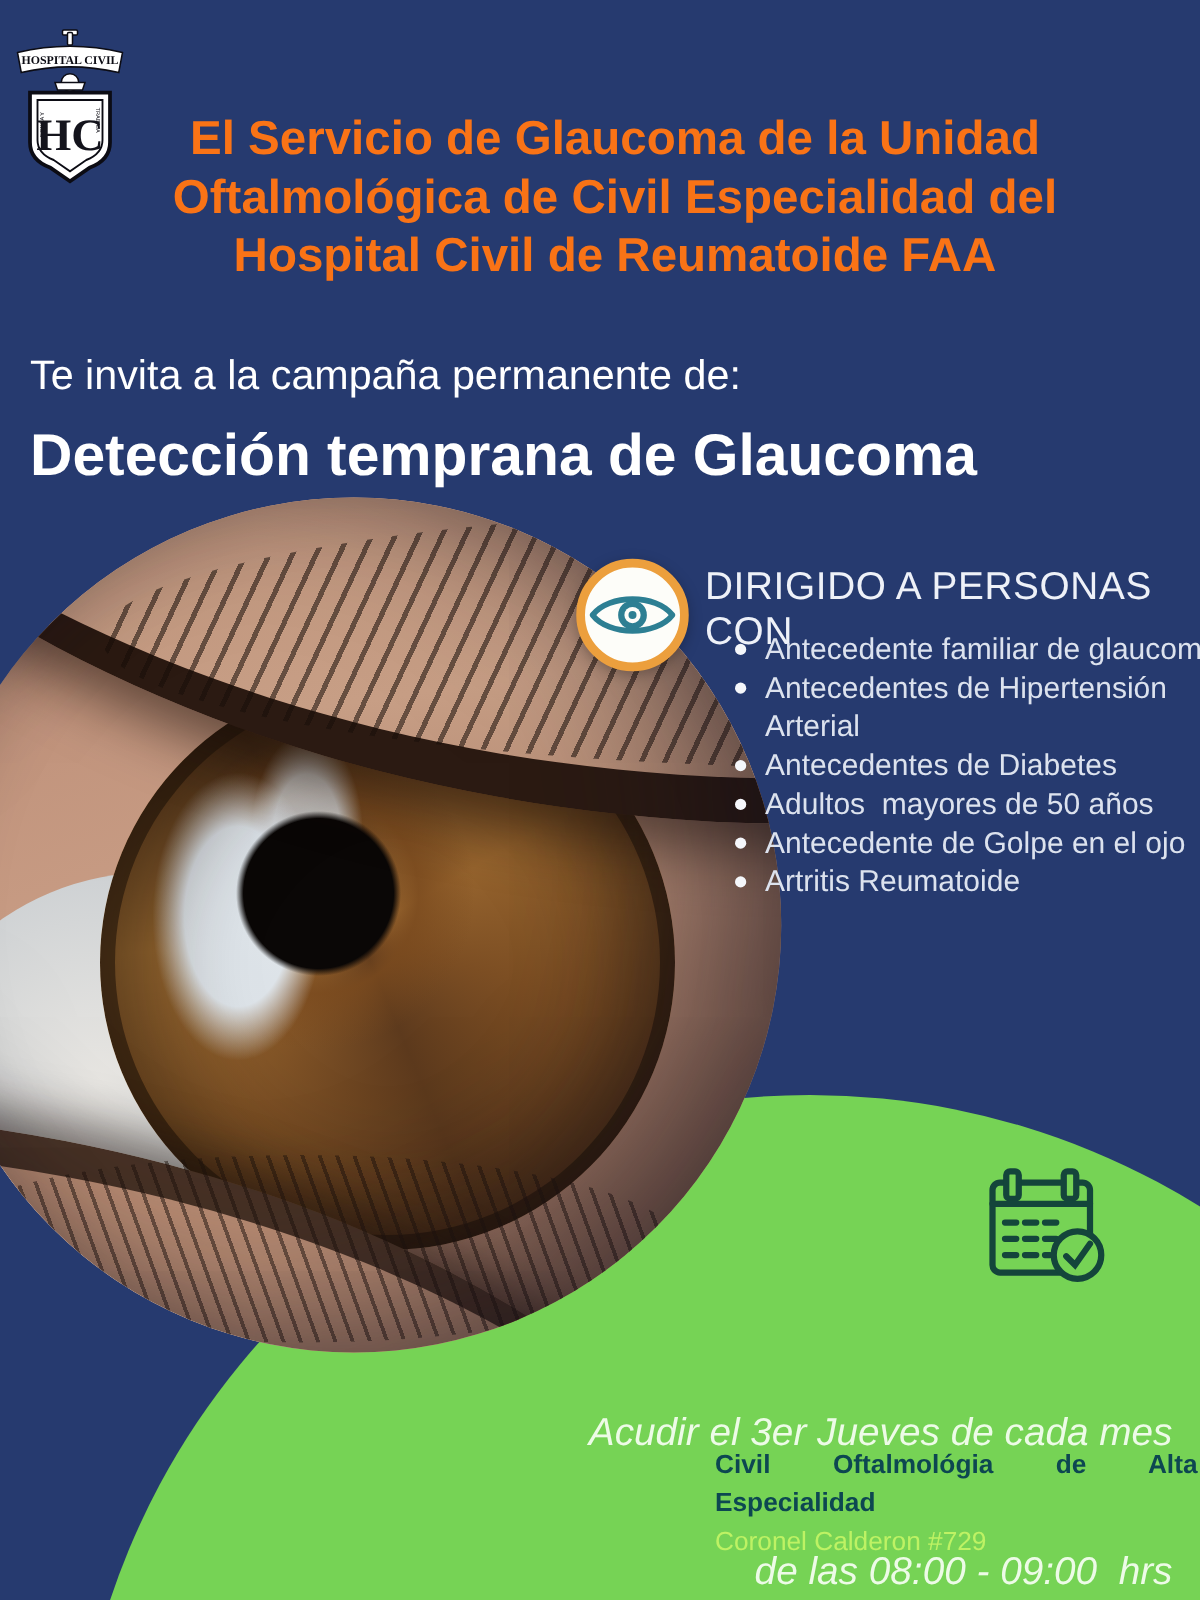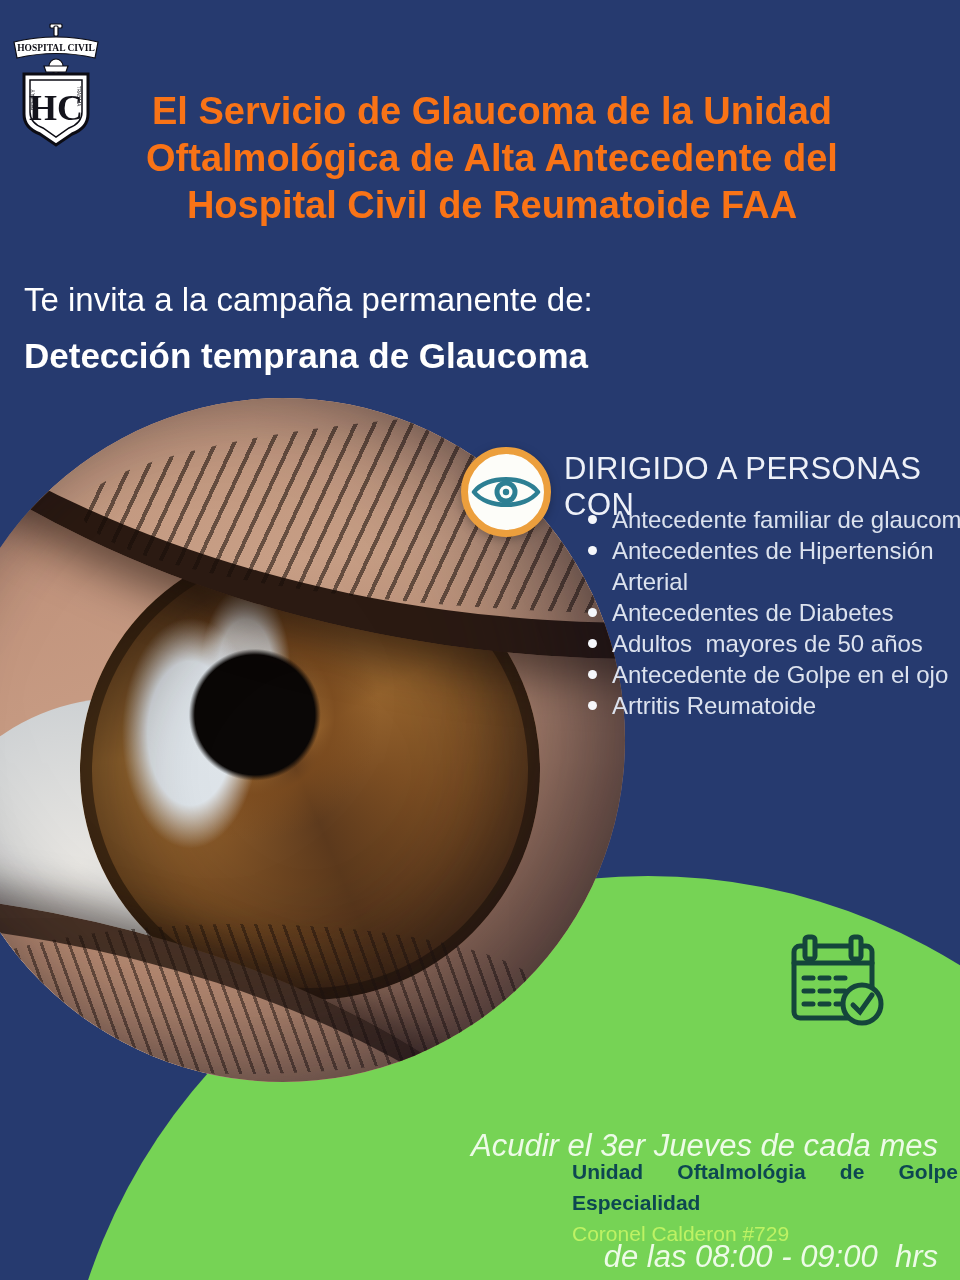--- a/index.html
+++ b/index.html
@@ -65,21 +65,21 @@
   
   .logo{left:8px;top:22px;width:96px;height:130px;}
 
   
   .title{
     left:40px;right:16px;top:88px;text-align:center;
     color:#f97316;font-size:38px;line-height:47px;font-weight:bold;
   }
   .invite{left:24px;right:16px;top:281px;color:#ffffff;}
   .invite-intro{font-size:33px;font-weight:400;}
-  .invite-highlight{margin-top:17px;font-size:35px;font-weight:bold;}
+  .invite-highlight{margin-top:17px;font-size:47px;font-weight:bold;}
 
   
   .badge{left:460px;top:446px;width:92px;height:92px;filter:drop-shadow(0 3px 5px rgba(0,0,0,.25));}
   .audience-heading{
     left:564px;top:451px;color:#eef1f8;font-size:31px;font-weight:400;letter-spacing:.5px;
   }
   .audience-list{
     left:585px;top:504px;margin:0;padding:0;list-style:none;
     color:#dce2ee;font-size:24px;line-height:31px;
   }
@@ -124,21 +124,21 @@
       <path d="M22,58 h52 v32 q0,11 -13,16 l-13,9 l-13,-9 q-13,-5 -13,-16 Z" fill="none" stroke-width="1.5"></path>
     </g>
     <text x="48" y="29" text-anchor="middle" font-family="Liberation Serif, serif" font-weight="bold" font-size="9.5" fill="#0c0c14">HOSPITAL CIVIL</text>
     <text x="48" y="98" text-anchor="middle" font-family="Liberation Serif, serif" font-weight="bold" font-size="36" fill="#14141c">HC</text>
     <text x="27" y="88" font-size="4.5" fill="#14141c" transform="rotate(-90 27 88)">PIENSA Y</text>
     <text x="69" y="64" font-size="4.5" fill="#14141c" transform="rotate(90 69 64)">TRABAJA</text>
   </svg>
 
   <div class="abs title">
     <div>El Servicio de Glaucoma de la Unidad</div>
-    <div>Oftalmológica de Alta Antecedente del</div>
+    <div>Oftalmológica de Civil Especialidad del</div>
     <div>Hospital Civil de Reumatoide FAA</div>
   </div>
 
   <div class="abs invite">
     <div class="invite-intro">Te invita a la campaña permanente de:</div>
     <div class="invite-highlight">Detección temprana de Glaucoma</div>
   </div>
 
   <svg class="abs badge" viewBox="0 0 92 92">
     <circle cx="46" cy="46" r="41.5" fill="#fdfdf9" stroke="#ec9f3d" stroke-width="7"></circle>
@@ -172,17 +172,17 @@
       <polyline points="65,72 72,79 84,62"></polyline>
     </g>
   </svg>
 
   <div class="abs schedule">
     <div>Acudir el 3er Jueves de cada mes</div>
     <div>de las 08:00 - 09:00  hrs</div>
   </div>
 
   <div class="abs address">
-    <div class="addr-bold addr-justify">Unidad Oftalmológia de Golpe Especialidad</div>
+    <div class="addr-bold addr-justify">Civil Oftalmológia de Alta Especialidad</div>
     <div class="addr-light">Coronel Calderon #729</div>
   </div>
 
 </div>
 
 </body></html>

